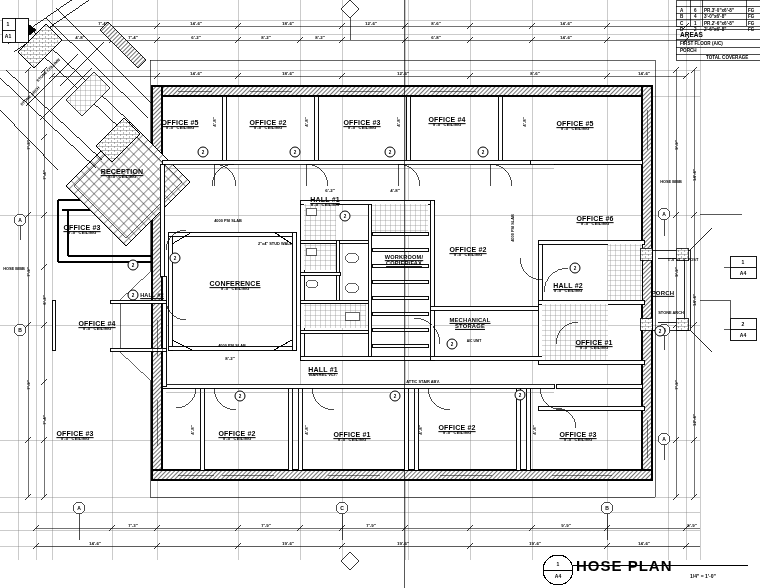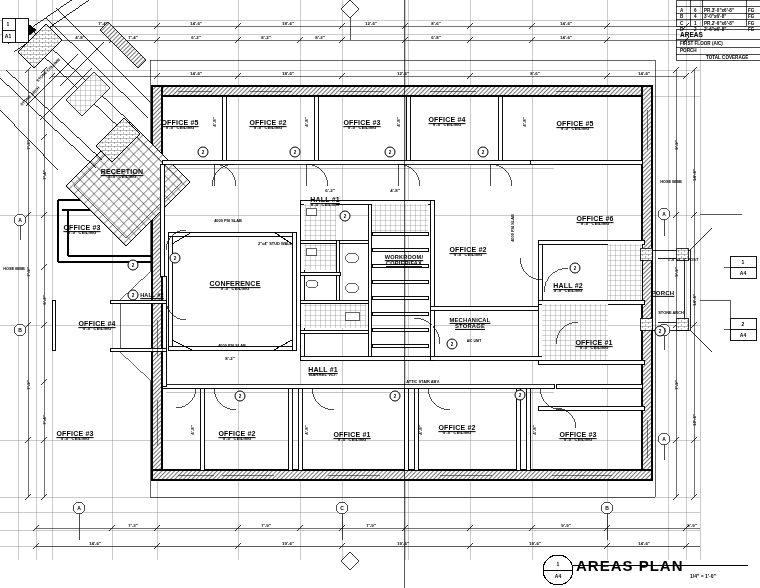--- a/index.html
+++ b/index.html
@@ -667,18 +667,18 @@
   <div class="tbl" style="left:680px;top:27.1px">D</div>
   <div class="tbl" style="left:694px;top:27.1px">2</div>
   <div class="tbl" style="left:704px;top:27.1px">2'-6"x6'-8"</div>
   <div class="tbl" style="left:748px;top:27.1px">FG</div>
 
   <div class="tbl" style="left:680px;top:31px;font-size:6.5px">AREAS</div>
   <div class="tbl" style="left:680px;top:40.5px">FIRST FLOOR (A/C)</div>
   <div class="tbl" style="left:680px;top:48px">PORCH</div>
   <div class="tbl" style="left:706px;top:55px">TOTAL COVERAGE</div>
 
-  <div class="ttl" style="left:576px;top:557px">AREAS PLAN</div>
+  <div class="ttl" style="left:576px;top:557px">HOSE PLAN</div>
   <div class="ttlsc" style="left:690px;top:573px">1/4" = 1'-0"</div>
   <div class="dim" style="left:558px;top:564px;font-size:5px">1</div>
   <div class="dim" style="left:558px;top:576px;font-size:5px">A4</div>
 
 </div>
 
 </body></html>

